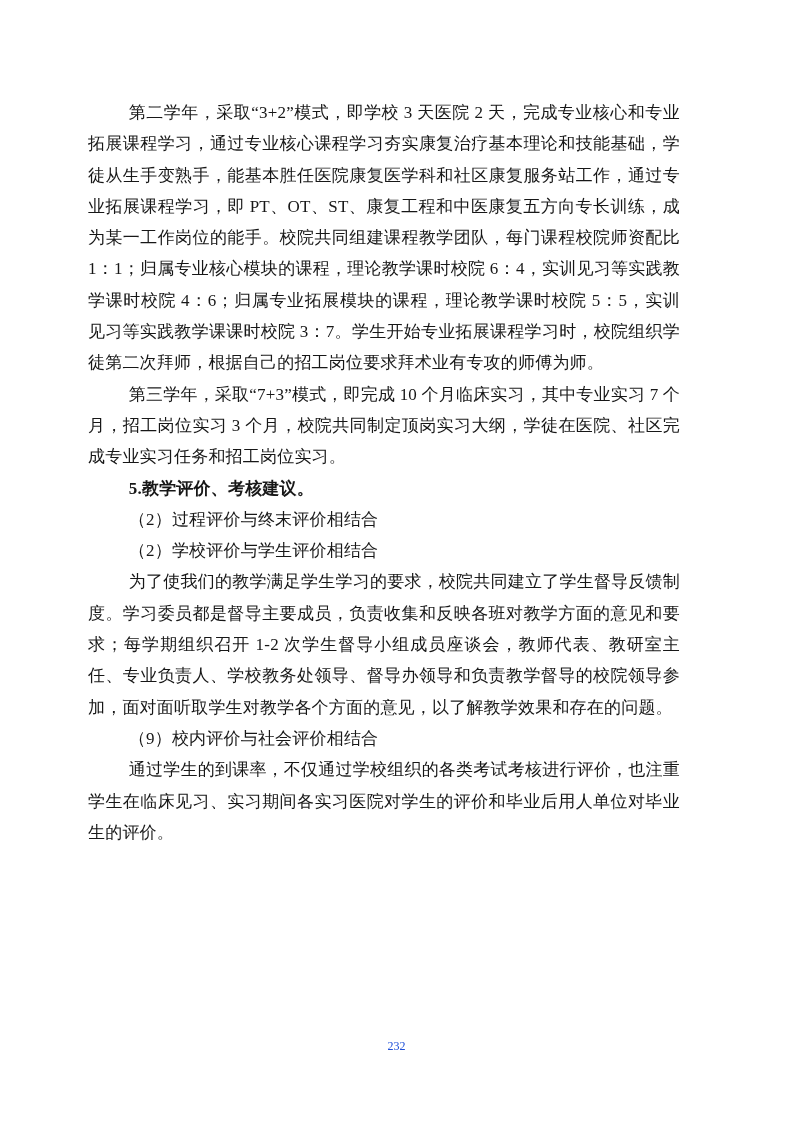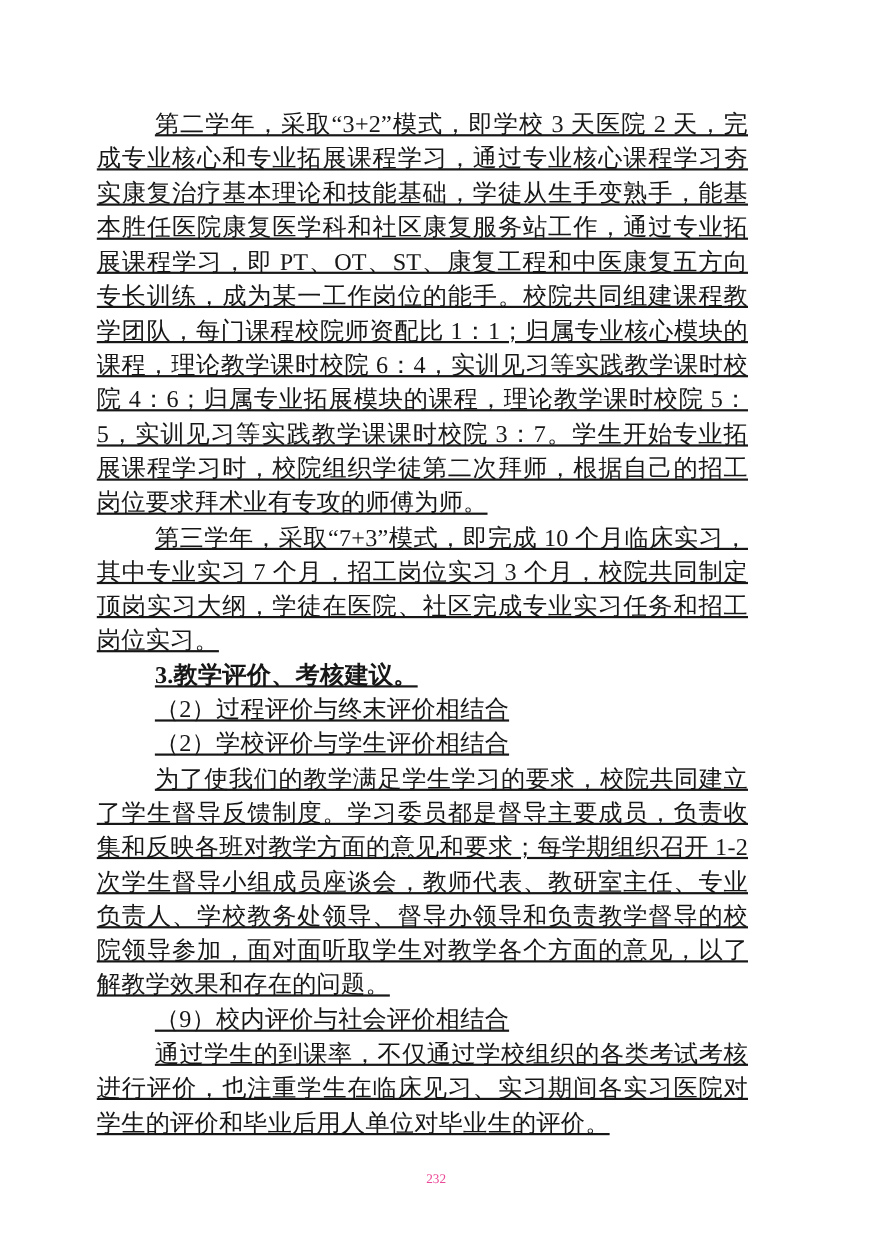--- a/index.html
+++ b/index.html
@@ -14,26 +14,25 @@
     background: #ffffff;
     overflow: hidden;
     font-family: "Liberation Serif", "DejaVu Serif", serif;
     color: #171717;
   }
   .content {
     position: absolute;
     left: 88px;
     top: 97px;
     width: 592px;
-    font-size: 22px;
+    font-size: 17px;
     line-height: 31.3px;
     text-align: justify;
     text-justify: inter-character;
     letter-spacing: 0.2px;
-    text-decoration: underline;
   }
   .content p {
     margin: 0;
     padding: 0;
     text-indent: 2.4em;
   }
   .content p.heading {
     font-weight: bold;
     text-align: left;
   }
@@ -41,32 +40,31 @@
     text-align: left;
   }
   .footer {
     position: absolute;
     left: 0;
     top: 1038px;
     width: 100%;
     text-align: center;
     font-size: 12px;
     line-height: 16px;
-    color: #ec4899;
-    margin-top: 25px;
+    color: #1d4ed8;
   }
 </style>
 </head>
 <body>
 
 <div class="page">
   <div class="content">
     <p>第二学年，采取“3+2”模式，即学校 3 天医院 2 天，完成专业核心和专业拓展课程学习，通过专业核心课程学习夯实康复治疗基本理论和技能基础，学徒从生手变熟手，能基本胜任医院康复医学科和社区康复服务站工作，通过专业拓展课程学习，即 PT、OT、ST、康复工程和中医康复五方向专长训练，成为某一工作岗位的能手。校院共同组建课程教学团队，每门课程校院师资配比 1：1；归属专业核心模块的课程，理论教学课时校院 6：4，实训见习等实践教学课时校院 4：6；归属专业拓展模块的课程，理论教学课时校院 5：5，实训见习等实践教学课课时校院 3：7。学生开始专业拓展课程学习时，校院组织学徒第二次拜师，根据自己的招工岗位要求拜术业有专攻的师傅为师。</p>
     <p>第三学年，采取“7+3”模式，即完成 10 个月临床实习，其中专业实习 7 个月，招工岗位实习 3 个月，校院共同制定顶岗实习大纲，学徒在医院、社区完成专业实习任务和招工岗位实习。</p>
-    <p class="heading">3.教学评价、考核建议。</p>
+    <p class="heading">5.教学评价、考核建议。</p>
     <p class="subheading">（2）过程评价与终末评价相结合</p>
     <p class="subheading">（2）学校评价与学生评价相结合</p>
     <p>为了使我们的教学满足学生学习的要求，校院共同建立了学生督导反馈制度。学习委员都是督导主要成员，负责收集和反映各班对教学方面的意见和要求；每学期组织召开 1-2 次学生督导小组成员座谈会，教师代表、教研室主任、专业负责人、学校教务处领导、督导办领导和负责教学督导的校院领导参加，面对面听取学生对教学各个方面的意见，以了解教学效果和存在的问题。</p>
     <p class="subheading">（9）校内评价与社会评价相结合</p>
     <p>通过学生的到课率，不仅通过学校组织的各类考试考核进行评价，也注重学生在临床见习、实习期间各实习医院对学生的评价和毕业后用人单位对毕业生的评价。</p>
   </div>
   <div class="footer">232</div>
 </div>
 
 </body></html>

